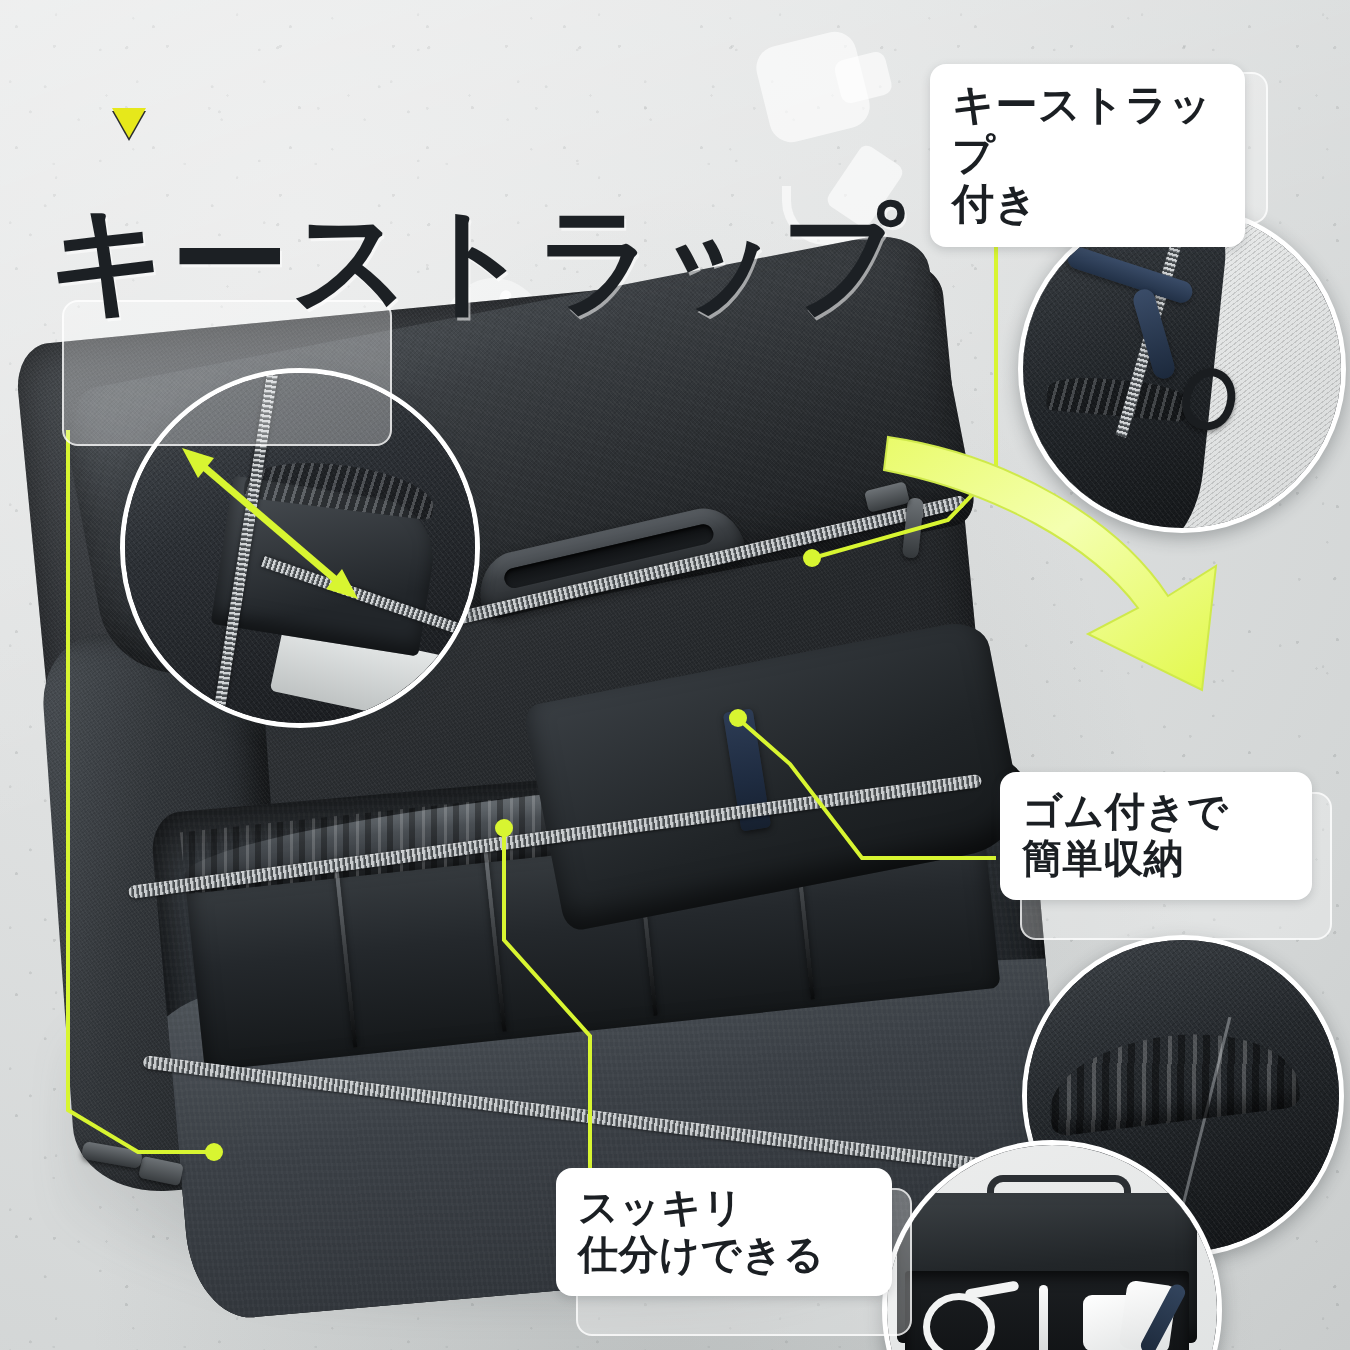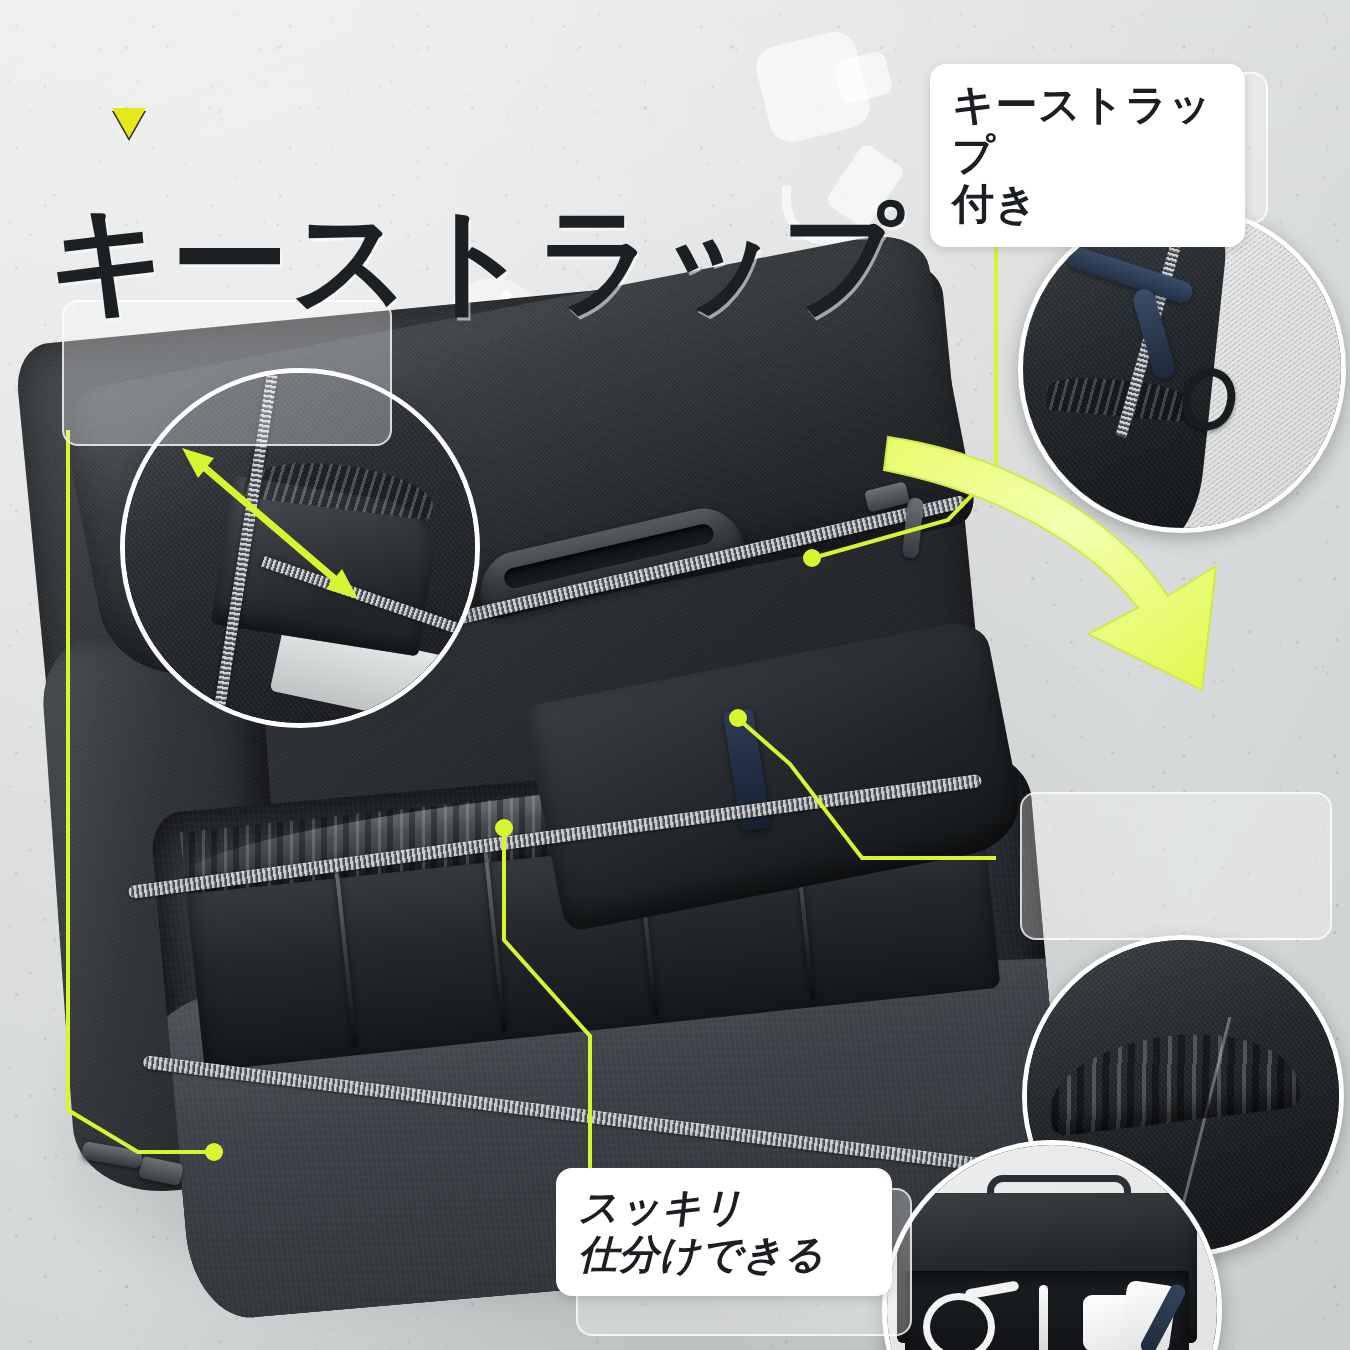--- a/index.html
+++ b/index.html
@@ -357,21 +357,21 @@
   #ghost-strap{left:950px;top:72px;width:318px;height:152px;}
 
   #card-gusset{left:42px;top:280px;width:330px;}
   #card-gusset .card-txt{font-size:40px;}
   #ghost-gusset{left:62px;top:300px;width:330px;height:146px;}
 
   #card-elastic{left:1000px;top:772px;width:312px;}
   #card-elastic .card-txt{font-size:40px;}
   #ghost-elastic{left:1020px;top:792px;width:312px;height:148px;}
 
-  #card-sort{left:556px;top:1168px;width:336px;font-style:italic;}
+  #card-sort{left:556px;top:1168px;width:336px;}
   #card-sort .card-txt{font-size:40px;}
   #ghost-sort{left:576px;top:1188px;width:336px;height:148px;}
 
   
   #badge{
     position:absolute;left:52px;top:28px;
     background:#e6e81b;
     border:3px solid #2a2d30;
     border-radius:14px;
     padding:10px 26px 12px 26px;
@@ -546,20 +546,24 @@
 
   <div class="card-ghost" id="ghost-strap"></div>
   <div class="card" id="card-strap">
     <p class="card-txt">キーストラップ
 付き</p>
   </div>
 
   <div class="card-ghost" id="ghost-gusset"></div>
 
   <div class="card-ghost" id="ghost-elastic"></div>
+  <div class="card" id="card-elastic">
+    <p class="card-txt">ゴム付きで
+簡単収納</p>
+  </div>
 
   <div class="card-ghost" id="ghost-sort"></div>
   <div class="card" id="card-sort">
     <p class="card-txt">スッキリ
 仕分けできる</p>
   </div>
 
   <div id="badge-tail"></div>
 
   <h1 id="headline">キーストラップ</h1>

